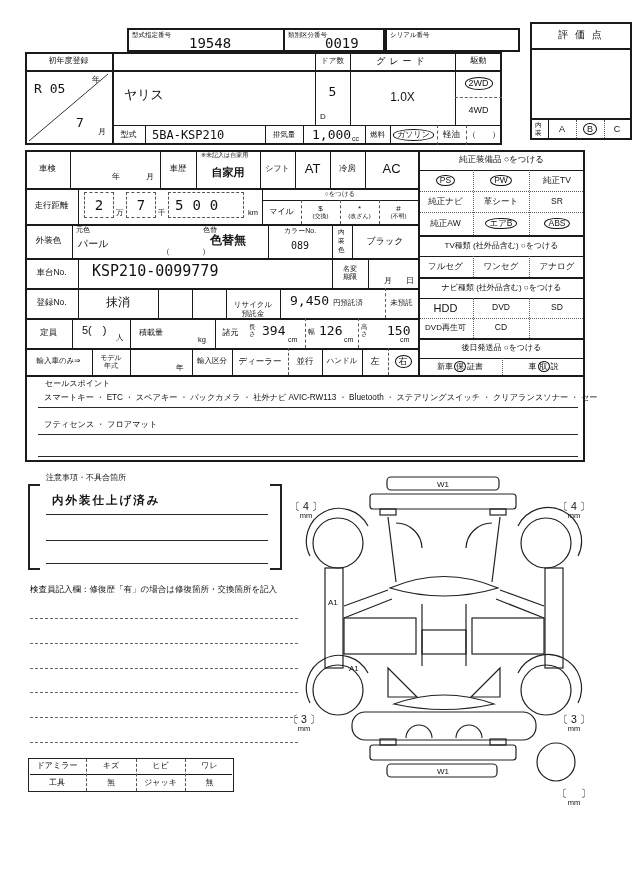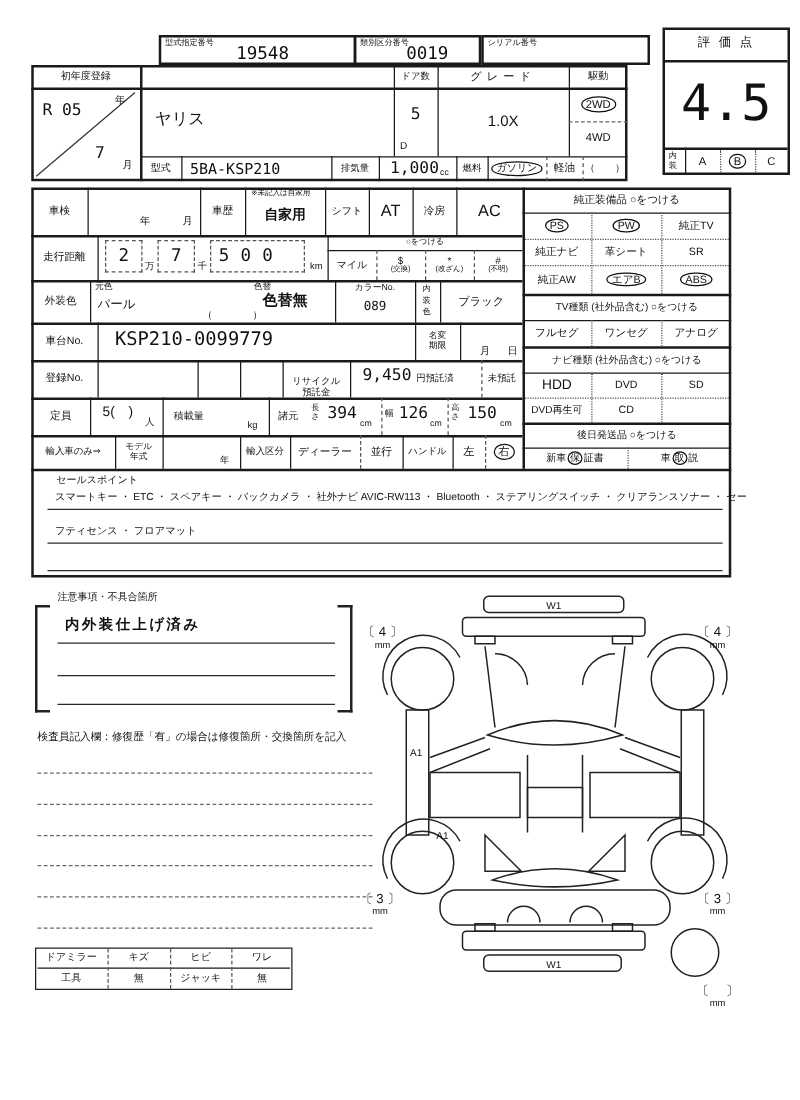--- a/index.html
+++ b/index.html
@@ -42,21 +42,20 @@
     <span class="t mono" style="left:40px;top:5px;font-size:14px">0019</span>
   </div>
   <div class="box" style="left:385px;top:28px;width:135px;height:24px">
     <span class="t" style="left:3px;top:1px;font-size:6.5px">シリアル番号</span>
     <span class="t mono" style="left:55px;top:5px;font-size:14px"></span>
   </div>
 
   <div class="box" style="left:530px;top:22px;width:102px;height:118px"></div>
   <div class="t ctr" style="left:530px;top:25px;width:102px;height:20px;font-size:10px;letter-spacing:2px">評 価 点</div>
   <i class="hl" style="left:532px;top:48px;width:98px"></i>
-  <div class="t ctr mono" style="left:530px;top:50px;width:102px;height:66px;font-size:40px">4.5</div>
   <i class="hl" style="left:532px;top:118px;width:98px"></i>
   <div class="t wrap" style="left:535px;top:121px;width:8px;font-size:6.5px;line-height:7.5px">内装</div>
   <i class="v1" style="left:548px;top:118px;height:22px"></i>
   <div class="t ctr" style="left:548px;top:120px;width:28px;height:18px;font-size:9px">
       <span>A</span>
     </div>
   <i class="vo" style="left:576px;top:120px;height:18px"></i>
   <div class="t ctr" style="left:576px;top:120px;width:28px;height:18px;font-size:9px">
       <span class="circ">B</span>
     </div>
@@ -204,20 +203,21 @@
   <span class="t" style="left:384px;top:276px;font-size:8px">月</span>
   <span class="t" style="left:406px;top:276px;font-size:8px">日</span>
 
   <i class="v1" style="left:78px;top:288px;height:30px"></i>
   <i class="v1" style="left:158px;top:288px;height:30px"></i>
   <i class="v1" style="left:192px;top:288px;height:30px"></i>
   <i class="v1" style="left:226px;top:288px;height:30px"></i>
   <i class="v1" style="left:280px;top:288px;height:30px"></i>
   <i class="vd" style="left:385px;top:288px;height:30px"></i>
   <div class="t ctr" style="left:25px;top:288px;width:53px;height:30px;font-size:8.5px">登録No.</div>
+  <div class="t ctr" style="left:78px;top:288px;width:80px;height:30px;font-size:12px">抹消</div>
   <div class="t col" style="left:226px;top:288px;width:54px;height:42px;line-height:9px">
     <span style="font-size:7.5px">リサイクル</span>
       <span style="font-size:7.5px">預託金</span>
   </div>
   <span class="t mono" style="left:290px;top:294px;font-size:13px">9,450</span>
   <span class="t" style="left:333px;top:299px;font-size:7.5px">円預託済</span>
   <div class="t ctr" style="left:385px;top:288px;width:33px;height:30px;font-size:7.5px">未預託</div>
 
   <i class="v1" style="left:72px;top:318px;height:30px"></i>
   <i class="v1" style="left:130px;top:318px;height:30px"></i>
@@ -230,21 +230,21 @@
   <div class="t ctr" style="left:130px;top:318px;width:42px;height:30px;font-size:8px">積載量</div>
   <span class="t" style="left:198px;top:336px;font-size:7.5px">kg</span>
   <div class="t ctr" style="left:215px;top:318px;width:31px;height:30px;font-size:8px">諸元</div>
   <div class="t wrap" style="left:249px;top:323px;width:8px;font-size:6.5px;line-height:7px">長さ</div>
   <span class="t mono" style="left:262px;top:324px;font-size:13px">394</span>
   <span class="t" style="left:288px;top:336px;font-size:7px">cm</span>
   <span class="t" style="left:308px;top:328px;font-size:7px">幅</span>
   <span class="t mono" style="left:319px;top:324px;font-size:13px">126</span>
   <span class="t" style="left:344px;top:336px;font-size:7px">cm</span>
   <div class="t wrap" style="left:361px;top:323px;width:8px;font-size:6.5px;line-height:7px">高さ</div>
-  <span class="t mono" style="left:374px;top:324px;font-size:13px">150</span>
+  <span class="t mono" style="left:387px;top:324px;font-size:13px">150</span>
   <span class="t" style="left:400px;top:336px;font-size:7px">cm</span>
 
   <i class="v1" style="left:92px;top:348px;height:27px"></i>
   <i class="v1" style="left:130px;top:348px;height:27px"></i>
   <i class="v1" style="left:192px;top:348px;height:27px"></i>
   <i class="v1" style="left:232px;top:348px;height:27px"></i>
   <i class="vd" style="left:288px;top:348px;height:27px"></i>
   <i class="v1" style="left:322px;top:348px;height:27px"></i>
   <i class="v1" style="left:362px;top:348px;height:27px"></i>
   <i class="vd" style="left:388px;top:348px;height:27px"></i>

